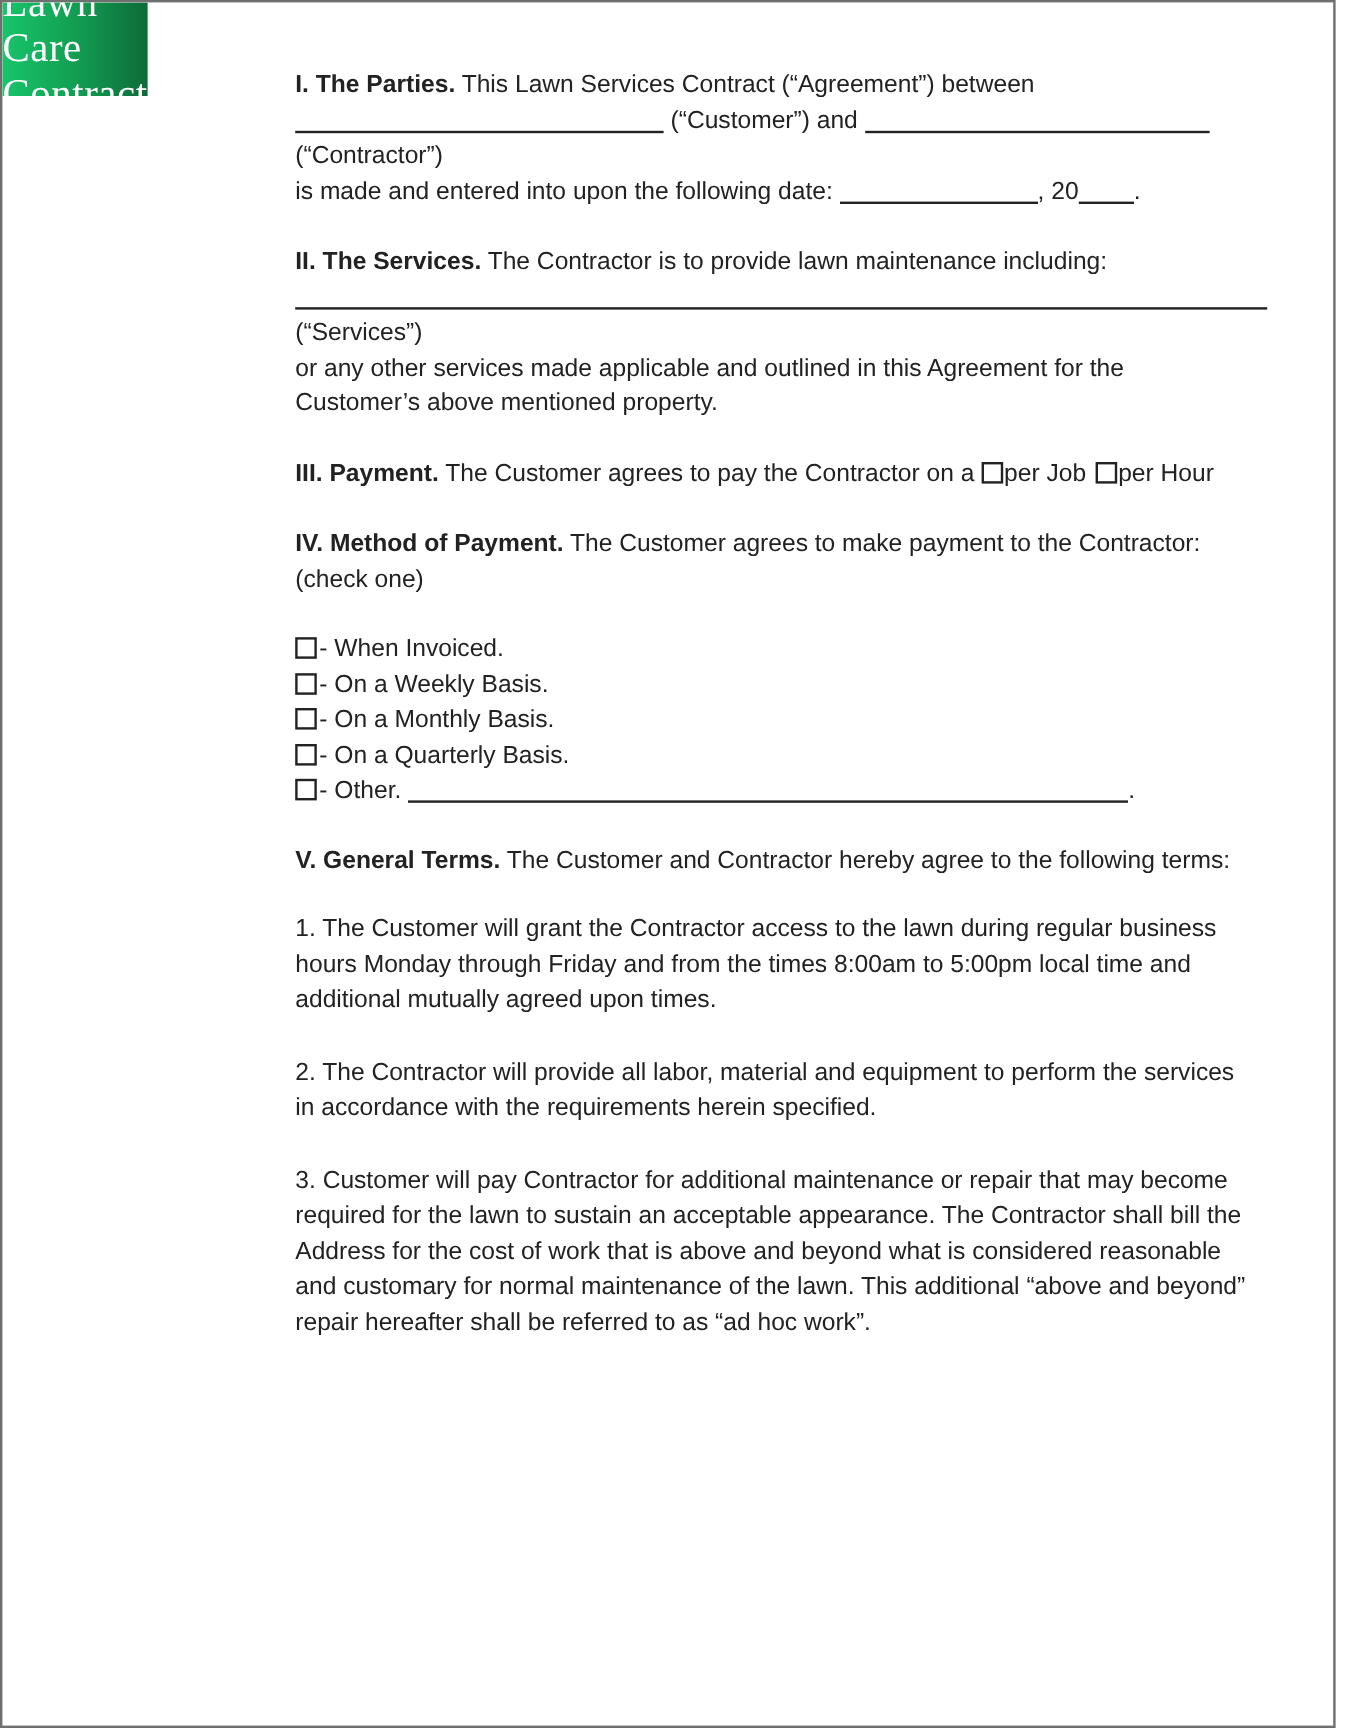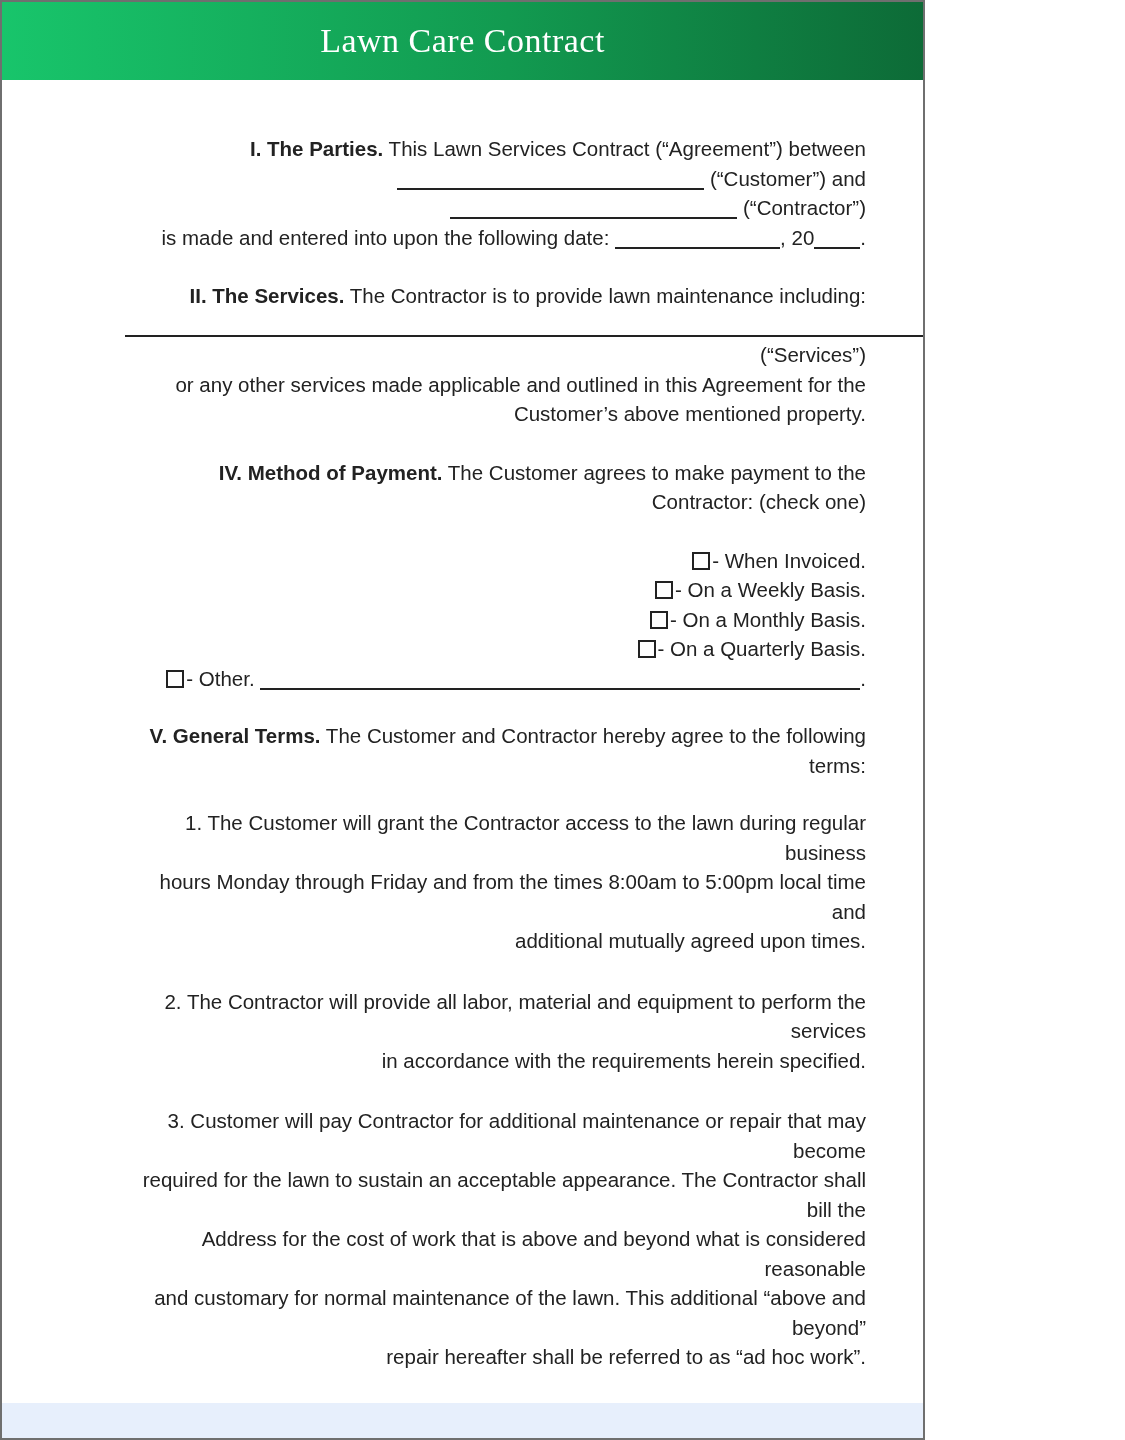--- a/index.html
+++ b/index.html
@@ -1,24 +1,23 @@
 <!DOCTYPE html>
 <html><head>
 <meta charset="utf-8">
 <style>
   html,body{margin:0;padding:0;background:#fff;}
   .page{
-    width:925px;height:1440px;box-sizing:border-box;
+    width:1113px;height:1440px;box-sizing:border-box;
     border:2px solid #6f6f6f;
-    display:flex;flex-direction:column;
+    display:flex;flex-direction:row;
     background:#fff;
     font-family:"Liberation Sans", sans-serif;
     color:#222;
     overflow:hidden;
-    text-align:right;
   }
   .doc-header{
     height:78px;flex:0 0 78px;
     background:linear-gradient(to right,#18c56b 0%,#129a50 55%,#0d6b37 100%);
     display:flex;align-items:center;justify-content:center;
   }
   .doc-title{
     margin:0;font-family:"Liberation Serif", serif;font-weight:400;
     font-size:34px;color:#ffffff;letter-spacing:.5px;
   }
@@ -77,20 +76,21 @@
 
 
     <p class="para">
       <span class="ln"><b>II. The Services.</b><span> The Contractor is to provide lawn maintenance including:</span></span>
       <span class="ln"><span class="blank w810"></span><span> (“Services”)</span></span>
       <span class="ln">or any other services made applicable and outlined in this Agreement for the</span>
       <span class="ln">Customer’s above mentioned property.</span>
     </p>
 
     <p class="para">
+      <span class="ln"><b>III. Payment.</b><span> The Customer agrees to pay the Contractor on a </span><span class="cbx"></span><span>per Job </span><span class="cbx inline-left"></span><span>per Hour</span></span>
     </p>
 
     <p class="para">
       <span class="ln"><b>IV. Method of Payment.</b><span> The Customer agrees to make payment to the Contractor: (check one)</span></span>
     </p>
 
     <div class="chk-list">
       <span class="ln chk-item"><span class="cbx"></span><span>- When Invoiced.</span></span>
       <span class="ln chk-item"><span class="cbx"></span><span>- On a Weekly Basis.</span></span>
       <span class="ln chk-item"><span class="cbx"></span><span>- On a Monthly Basis.</span></span>

